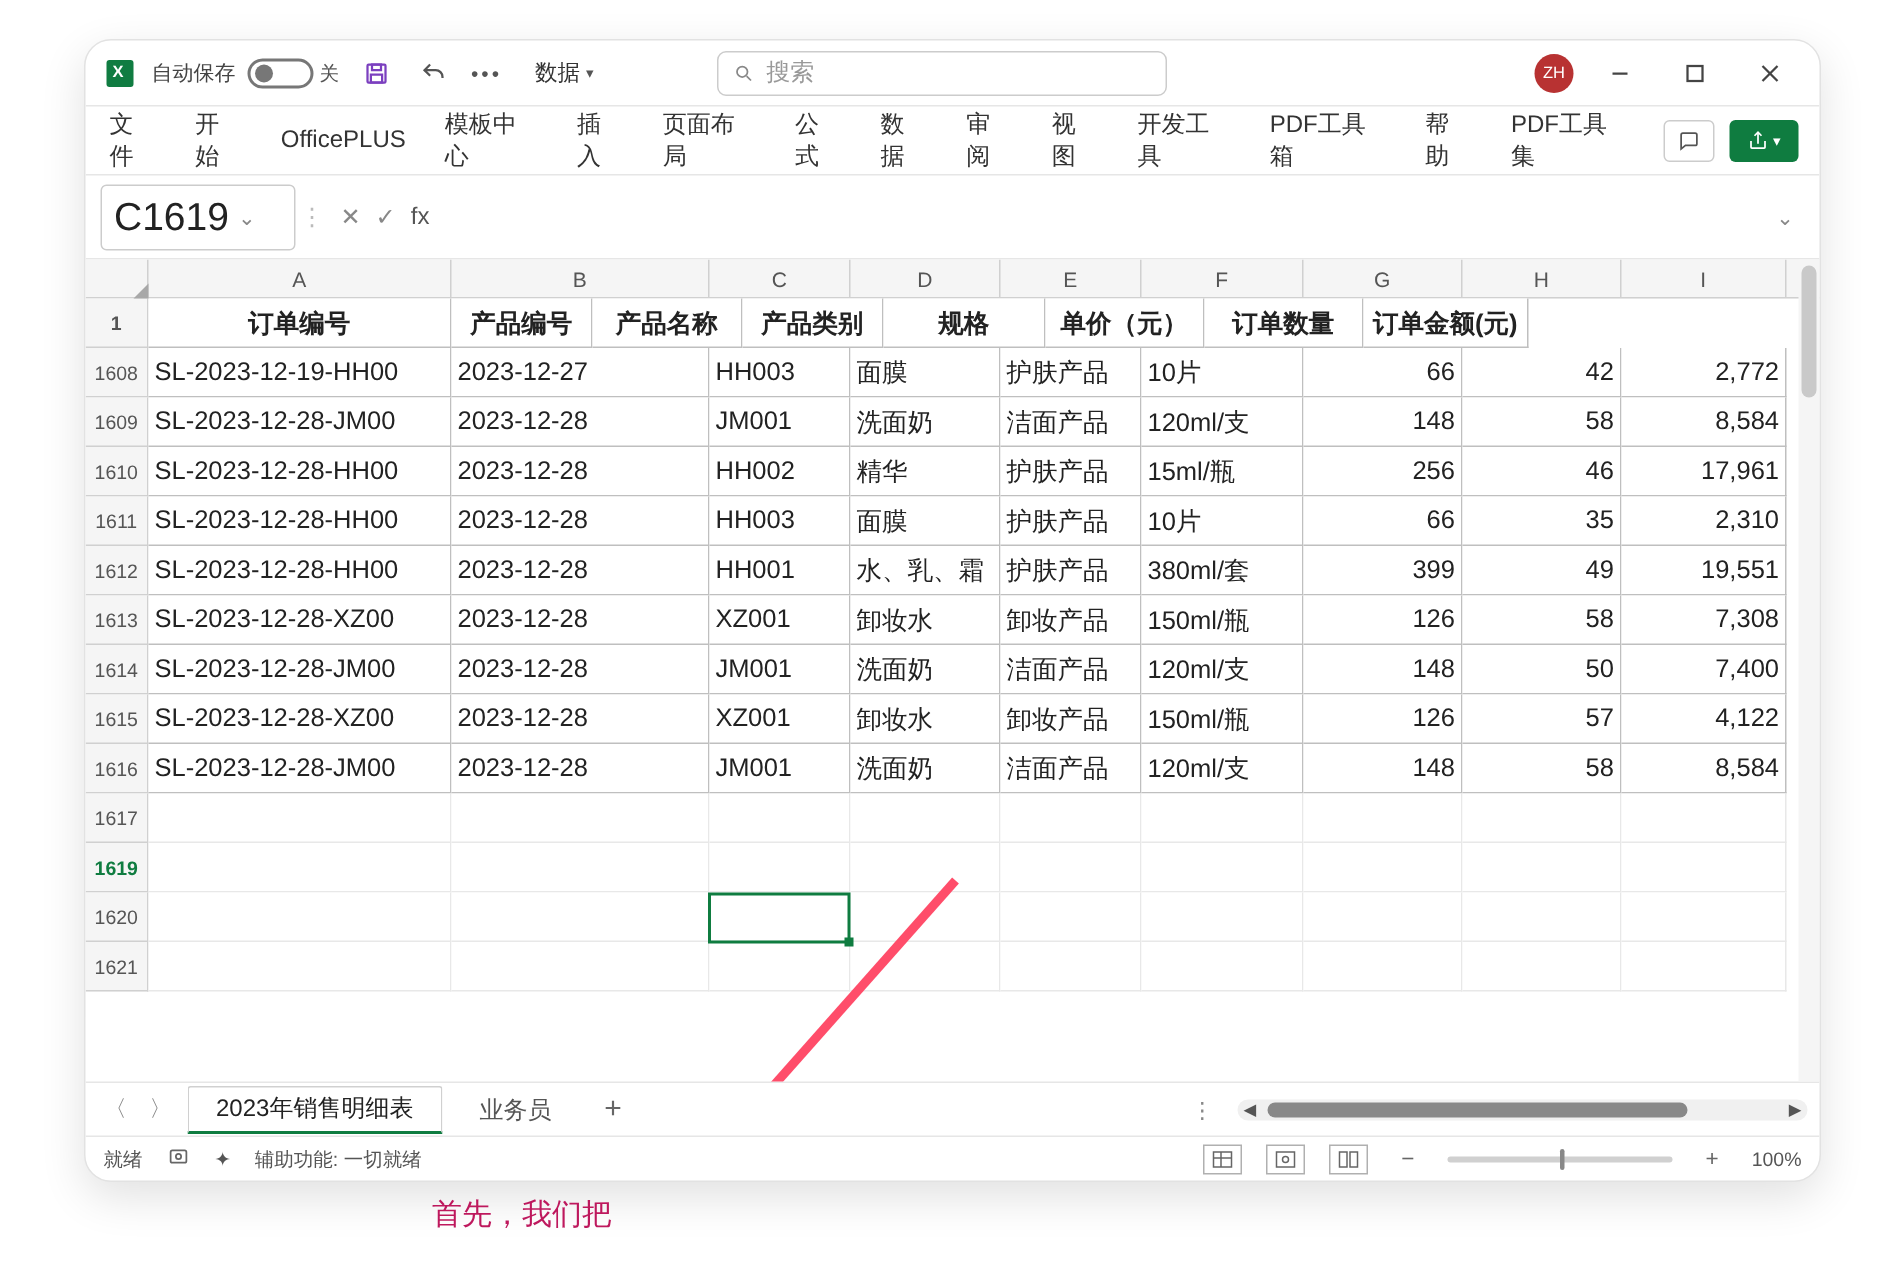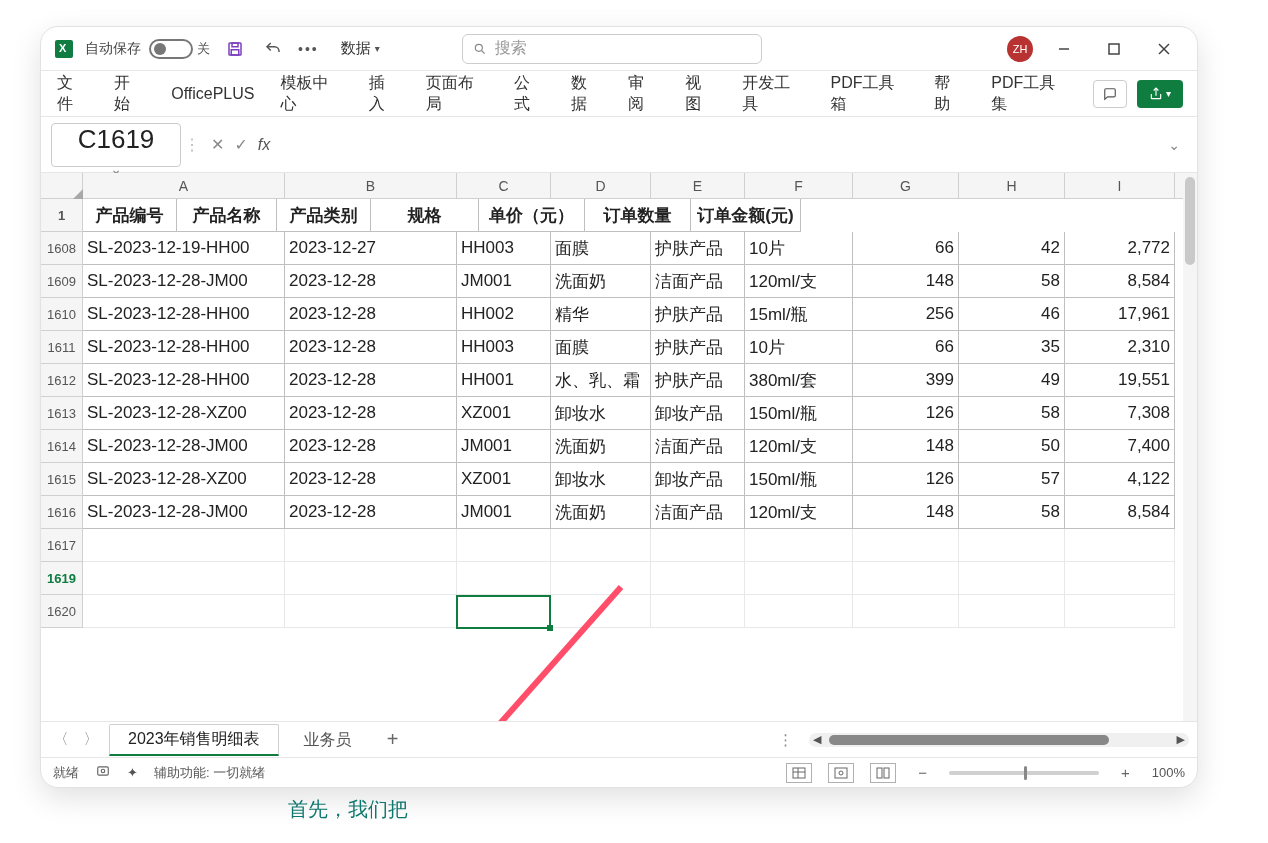--- a/index.html
+++ b/index.html
@@ -1,18 +1,18 @@
 <!DOCTYPE html>
 <html><head>
 <meta charset="utf-8">
 <style>
   * { box-sizing: border-box; }
   html,body { margin:0; padding:0; background:#fff; font-family:"Microsoft YaHei","Segoe UI",Arial,sans-serif; }
   body { width:1268px; height:843px; position:relative; }
-  .frame { position:absolute; left:40px; top:26px; width:1158px; height:762px; background:#fff; border-radius:18px; box-shadow:0 10px 30px rgba(0,0,0,0.12); overflow:hidden; display:flex; flex-direction:column; border:1px solid #e2e2e2; }
+  .frame { position:absolute; left:56px; top:26px; width:1158px; height:762px; background:#fff; border-radius:18px; box-shadow:0 10px 30px rgba(0,0,0,0.12); overflow:hidden; display:flex; flex-direction:column; border:1px solid #e2e2e2; }
 
   
   .titlebar { height:44px; display:flex; align-items:center; padding:0 14px; gap:12px; border-bottom:1px solid #e6e6e6; }
   .excel-icon { width:18px; height:18px; background:#107c41; position:relative; border-radius:2px; }
   .excel-icon::after { content:"X"; color:#fff; font-size:11px; font-weight:bold; position:absolute; left:4px; top:2px; }
   .autosave { display:flex; align-items:center; gap:8px; font-size:14px; color:#444; }
   .pill { width:44px; height:20px; border:2px solid #777; border-radius:10px; position:relative; }
   .pill::before { content:""; width:12px; height:12px; background:#777; border-radius:50%; position:absolute; left:3px; top:2px; }
   .pill-label { font-size:13px; color:#555; margin-left:-4px; }
   .tb-btn { width:26px; height:26px; display:flex; align-items:center; justify-content:center; cursor:pointer; }
@@ -28,25 +28,25 @@
 
   
   .ribbon { height:46px; display:flex; align-items:center; padding:0 14px; gap:22px; font-size:16px; color:#333; border-bottom:1px solid #e6e6e6; }
   .ribbon-tab { padding:4px 2px; cursor:pointer; }
   .ribbon-right { margin-left:auto; display:flex; gap:10px; align-items:center; }
   .ribbon-btn { width:34px; height:28px; border:1px solid #ccc; border-radius:4px; display:flex; align-items:center; justify-content:center; font-size:14px; color:#444; background:#fff; }
   .share-btn { width:46px; height:28px; background:#0f7c40; border-radius:4px; display:flex; align-items:center; justify-content:center; gap:3px; color:#fff; }
 
   
   .fbar { height:56px; display:flex; align-items:center; padding:0 10px; border-bottom:1px solid #e6e6e6; gap:6px; }
-  .namebox { width:130px; height:44px; border:1px solid #ccc; border-radius:4px; display:flex; align-items:center; padding:0 8px; font-size:26px; color:#222; gap:6px;flex-direction:column; }
+  .namebox { width:130px; height:44px; border:1px solid #ccc; border-radius:4px; display:flex; align-items:center; padding:0 8px; font-size:26px; color:#222; gap:6px; }
   .namebox .chev { font-size:14px; color:#888; }
   .fx-sep { width:10px; display:flex; justify-content:center; color:#bbb; }
   .fx-controls { display:flex; align-items:center; gap:10px; padding:0 8px; color:#888; font-size:16px; }
-  .fx-label { font-style:italic; font-size:16px; color:#555; }
+  .fx-label { font-size:16px; color:#555; }
   .formula { flex:1; height:44px; border:none; display:flex; align-items:center; padding:0 8px; }
   .fbar-chev { width:26px; color:#888; font-size:14px; display:flex; align-items:center; justify-content:center; }
 
   
   .grid-wrap { flex:1; position:relative; overflow:hidden; }
   .colhead { display:flex; height:26px; background:#f5f5f5; border-bottom:1px solid #d0d0d0; }
   .rowhead-spacer { width:42px; border-right:1px solid #d0d0d0; background:#f5f5f5; position:relative;}
   .rowhead-spacer::after{content:"";position:absolute;right:-1px;bottom:-1px;width:0;height:0;border-left:10px solid transparent;border-bottom:10px solid #a8a8a8;}
   .col { border-right:1px solid #d0d0d0; display:flex; align-items:center; justify-content:center; font-size:14px; color:#555; }
   .rows { display:flex; flex-direction:column; }
@@ -82,21 +82,21 @@
   
   .status { height:30px; border-top:1px solid #e6e6e6; display:flex; align-items:center; padding:0 12px; font-size:13px; color:#555; gap:16px; }
   .status .spacer{flex:1;}
   .viewbtn { width:26px; height:20px; border:1px solid #b0b0b0; display:flex; align-items:center; justify-content:center; }
   .slider { width:150px; height:4px; background:#d0d0d0; position:relative; border-radius:2px; }
   .slider::before { content:""; position:absolute; left:50%; top:-5px; width:3px; height:14px; background:#888; border-radius:2px; }
   .zminus, .zplus { font-size:15px; color:#666; padding:0 6px; }
 
   
   .arrowwrap { position:absolute; left:310px; top:408px; pointer-events:none; }
-  .footnote { position:absolute; left:288px; top:796px; font-size:20px; color:#0f766e; }
+  .footnote { position:absolute; left:288px; top:796px; font-size:20px; color:#be185d; }
 </style>
 </head>
 <body>
 
 <div class="frame">
 
   <div class="titlebar">
     <span class="excel-icon"></span>
     <div class="autosave">
       <span>自动保存</span>
@@ -204,20 +204,21 @@
       <div class="col cD">D</div>
       <div class="col cE">E</div>
       <div class="col cF">F</div>
       <div class="col cG">G</div>
       <div class="col cH">H</div>
       <div class="col cI">I</div>
     </div>
     <div class="rows" id="rows-container">
         <div class="row header">
           <div class="rowhead">1</div>
+          <div class="cell cA center">订单编号</div>
           <div class="cell cC center">产品编号</div>
           <div class="cell cD center">产品名称</div>
           <div class="cell cE center">产品类别</div>
           <div class="cell cF center">规格</div>
           <div class="cell cG center">单价（元）</div>
           <div class="cell cH center">订单数量</div>
           <div class="cell cI center">订单金额(元)</div>
         </div>
         <div class="row">
           <div class="rowhead">1608</div>
@@ -346,20 +347,32 @@
           <div class="cell cC"></div>
           <div class="cell cD"></div>
           <div class="cell cE"></div>
           <div class="cell cF"></div>
           <div class="cell cG right"></div>
           <div class="cell cH right"></div>
           <div class="cell cI right"></div>
         </div>
         <div class="row empty">
           <div class="rowhead">1620</div>
+          <div class="cell cA"></div>
+          <div class="cell cB"></div>
+          <div class="cell cC"></div>
+          <div class="cell cD"></div>
+          <div class="cell cE"></div>
+          <div class="cell cF"></div>
+          <div class="cell cG right"></div>
+          <div class="cell cH right"></div>
+          <div class="cell cI right"></div>
+        </div>
+        <div class="row empty">
+          <div class="rowhead">1621</div>
           <div class="cell cA"></div>
           <div class="cell cB"></div>
           <div class="cell cC"></div>
           <div class="cell cD"></div>
           <div class="cell cE"></div>
           <div class="cell cF"></div>
           <div class="cell cG right"></div>
           <div class="cell cH right"></div>
           <div class="cell cI right"></div>
         </div>

